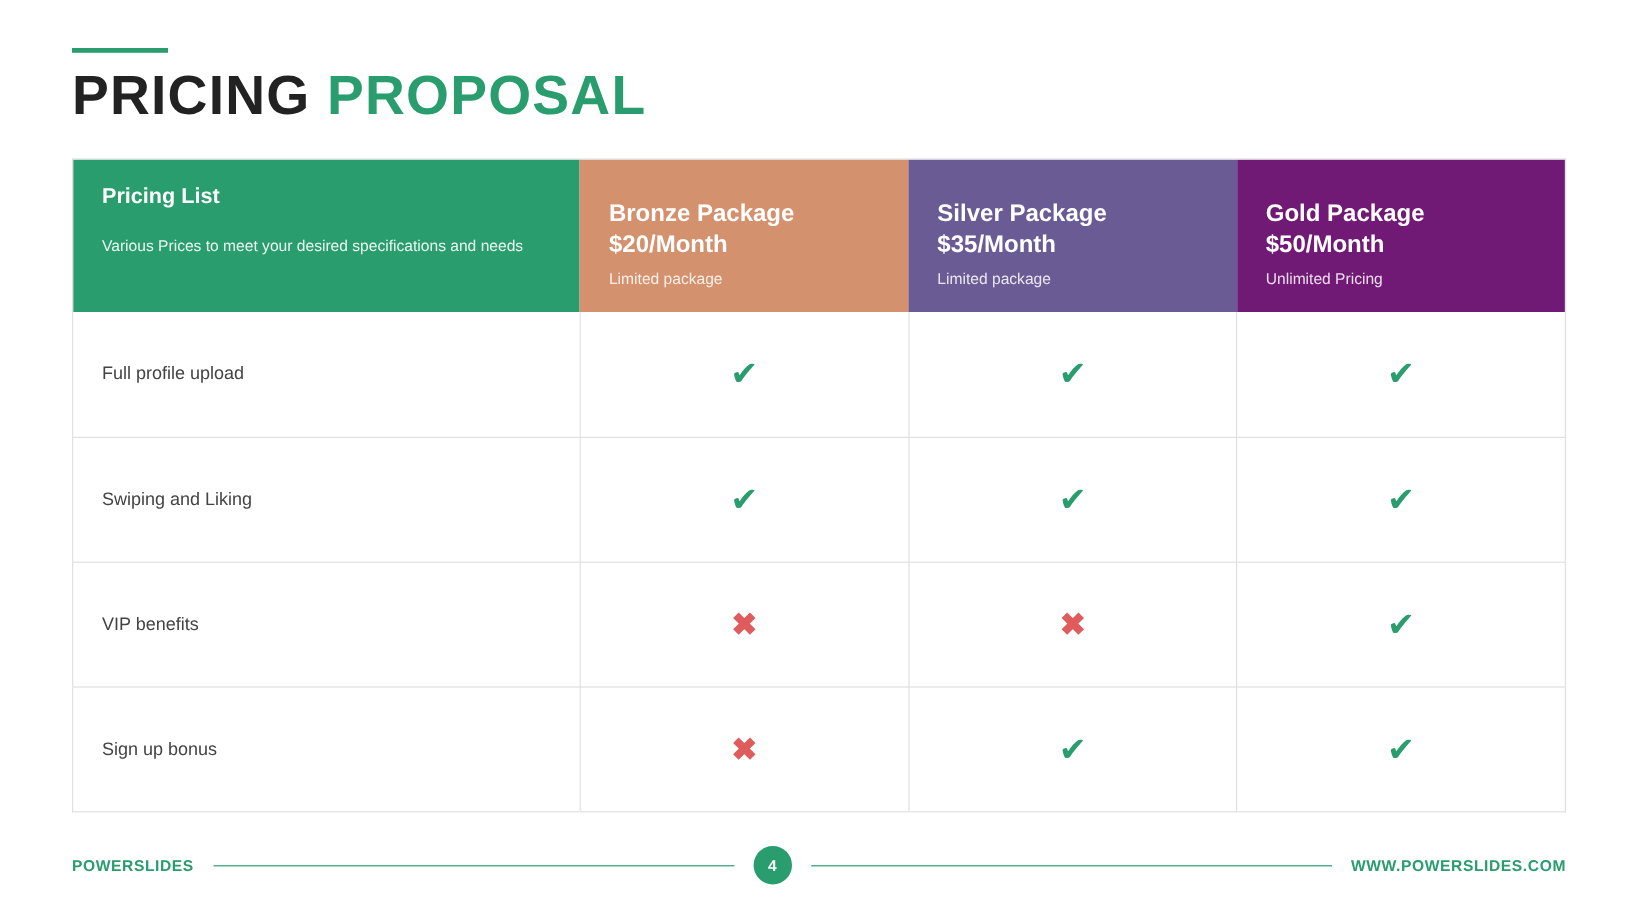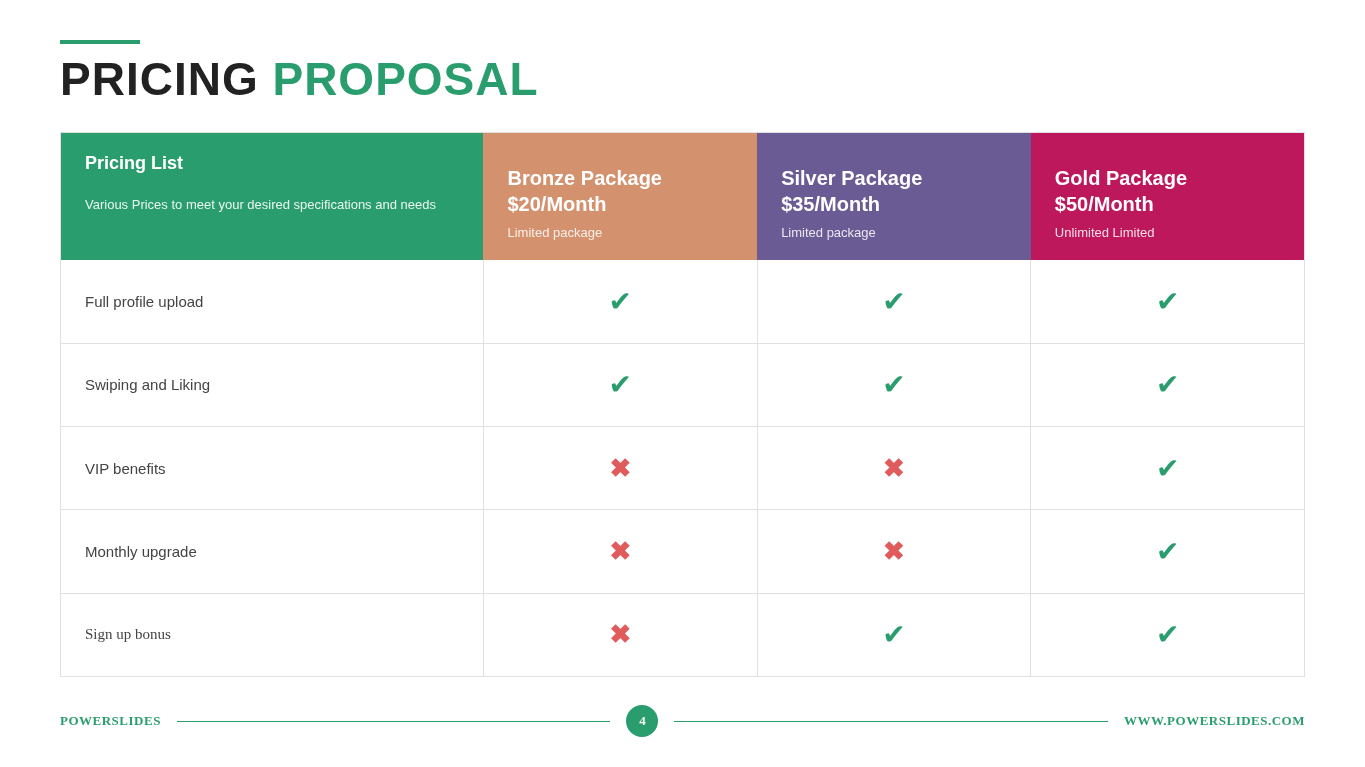--- a/index.html
+++ b/index.html
@@ -84,21 +84,21 @@
 
     .th-silver {
       background: #6b5b95;
       color: #ffffff;
       width: 22%;
       text-align: center;
       vertical-align: top;
     }
 
     .th-gold {
-      background: #be185d;
+      background: #701a75;
       color: #ffffff;
       width: 22%;
       text-align: center;
       vertical-align: top;
     }
 
     .pkg-name {
       font-size: 20px;
       font-weight: 700;
       line-height: 1.3;
@@ -115,21 +115,20 @@
     
     .data-row td {
       padding: 2px 24px;
       height: 66px;
       border-bottom: 1px solid #e0e0e0;
       vertical-align: middle;
     }
 
     .data-row:last-child td {
       border-bottom: none;
-      font-family: Liberation Serif, serif;
     }
 
     .data-row td.feature-cell {
       font-size: 15px;
       color: #444444;
       border-right: 1px solid #e0e0e0;
     }
 
     .data-row td.check-cell {
       text-align: center;
@@ -152,21 +151,20 @@
       font-weight: 900;
     }
 
     
     .footer {
       display: flex;
       align-items: center;
       justify-content: flex-end;
       margin-top: 18px;
       padding-top: 10px;
-      font-family: Liberation Serif, serif;
     }
 
     .footer-brand {
       font-size: 13px;
       font-weight: 700;
       color: #222;
       letter-spacing: 0.5px;
     }
 
     .footer-brand span {
@@ -231,45 +229,39 @@
         <th class="th-bronze">
           <div class="pkg-name">Bronze Package<br>$20/Month</div>
           <div class="pkg-sub">Limited package</div>
         </th>
         <th class="th-silver">
           <div class="pkg-name">Silver Package<br>$35/Month</div>
           <div class="pkg-sub">Limited package</div>
         </th>
         <th class="th-gold">
           <div class="pkg-name">Gold Package<br>$50/Month</div>
-          <div class="pkg-sub">Unlimited Limited</div>
+          <div class="pkg-sub">Unlimited Pricing</div>
         </th>
       </tr>
     </thead>
     <tbody id="table-body">
     <tr class="data-row">
           <td class="feature-cell">Full profile upload</td>
           <td class="check-cell"><span class="check-yes">✔</span></td>
           <td class="check-cell"><span class="check-yes">✔</span></td>
           <td class="check-cell"><span class="check-yes">✔</span></td>
         </tr>
         <tr class="data-row">
           <td class="feature-cell">Swiping and Liking</td>
           <td class="check-cell"><span class="check-yes">✔</span></td>
           <td class="check-cell"><span class="check-yes">✔</span></td>
           <td class="check-cell"><span class="check-yes">✔</span></td>
         </tr>
         <tr class="data-row">
           <td class="feature-cell">VIP benefits</td>
-          <td class="check-cell"><span class="check-no">✖</span></td>
-          <td class="check-cell"><span class="check-no">✖</span></td>
-          <td class="check-cell"><span class="check-yes">✔</span></td>
-        </tr>
-        <tr class="data-row">
-          <td class="feature-cell">Monthly upgrade</td>
           <td class="check-cell"><span class="check-no">✖</span></td>
           <td class="check-cell"><span class="check-no">✖</span></td>
           <td class="check-cell"><span class="check-yes">✔</span></td>
         </tr>
         <tr class="data-row">
           <td class="feature-cell">Sign up bonus</td>
           <td class="check-cell"><span class="check-no">✖</span></td>
           <td class="check-cell"><span class="check-yes">✔</span></td>
           <td class="check-cell"><span class="check-yes">✔</span></td>
         </tr>

